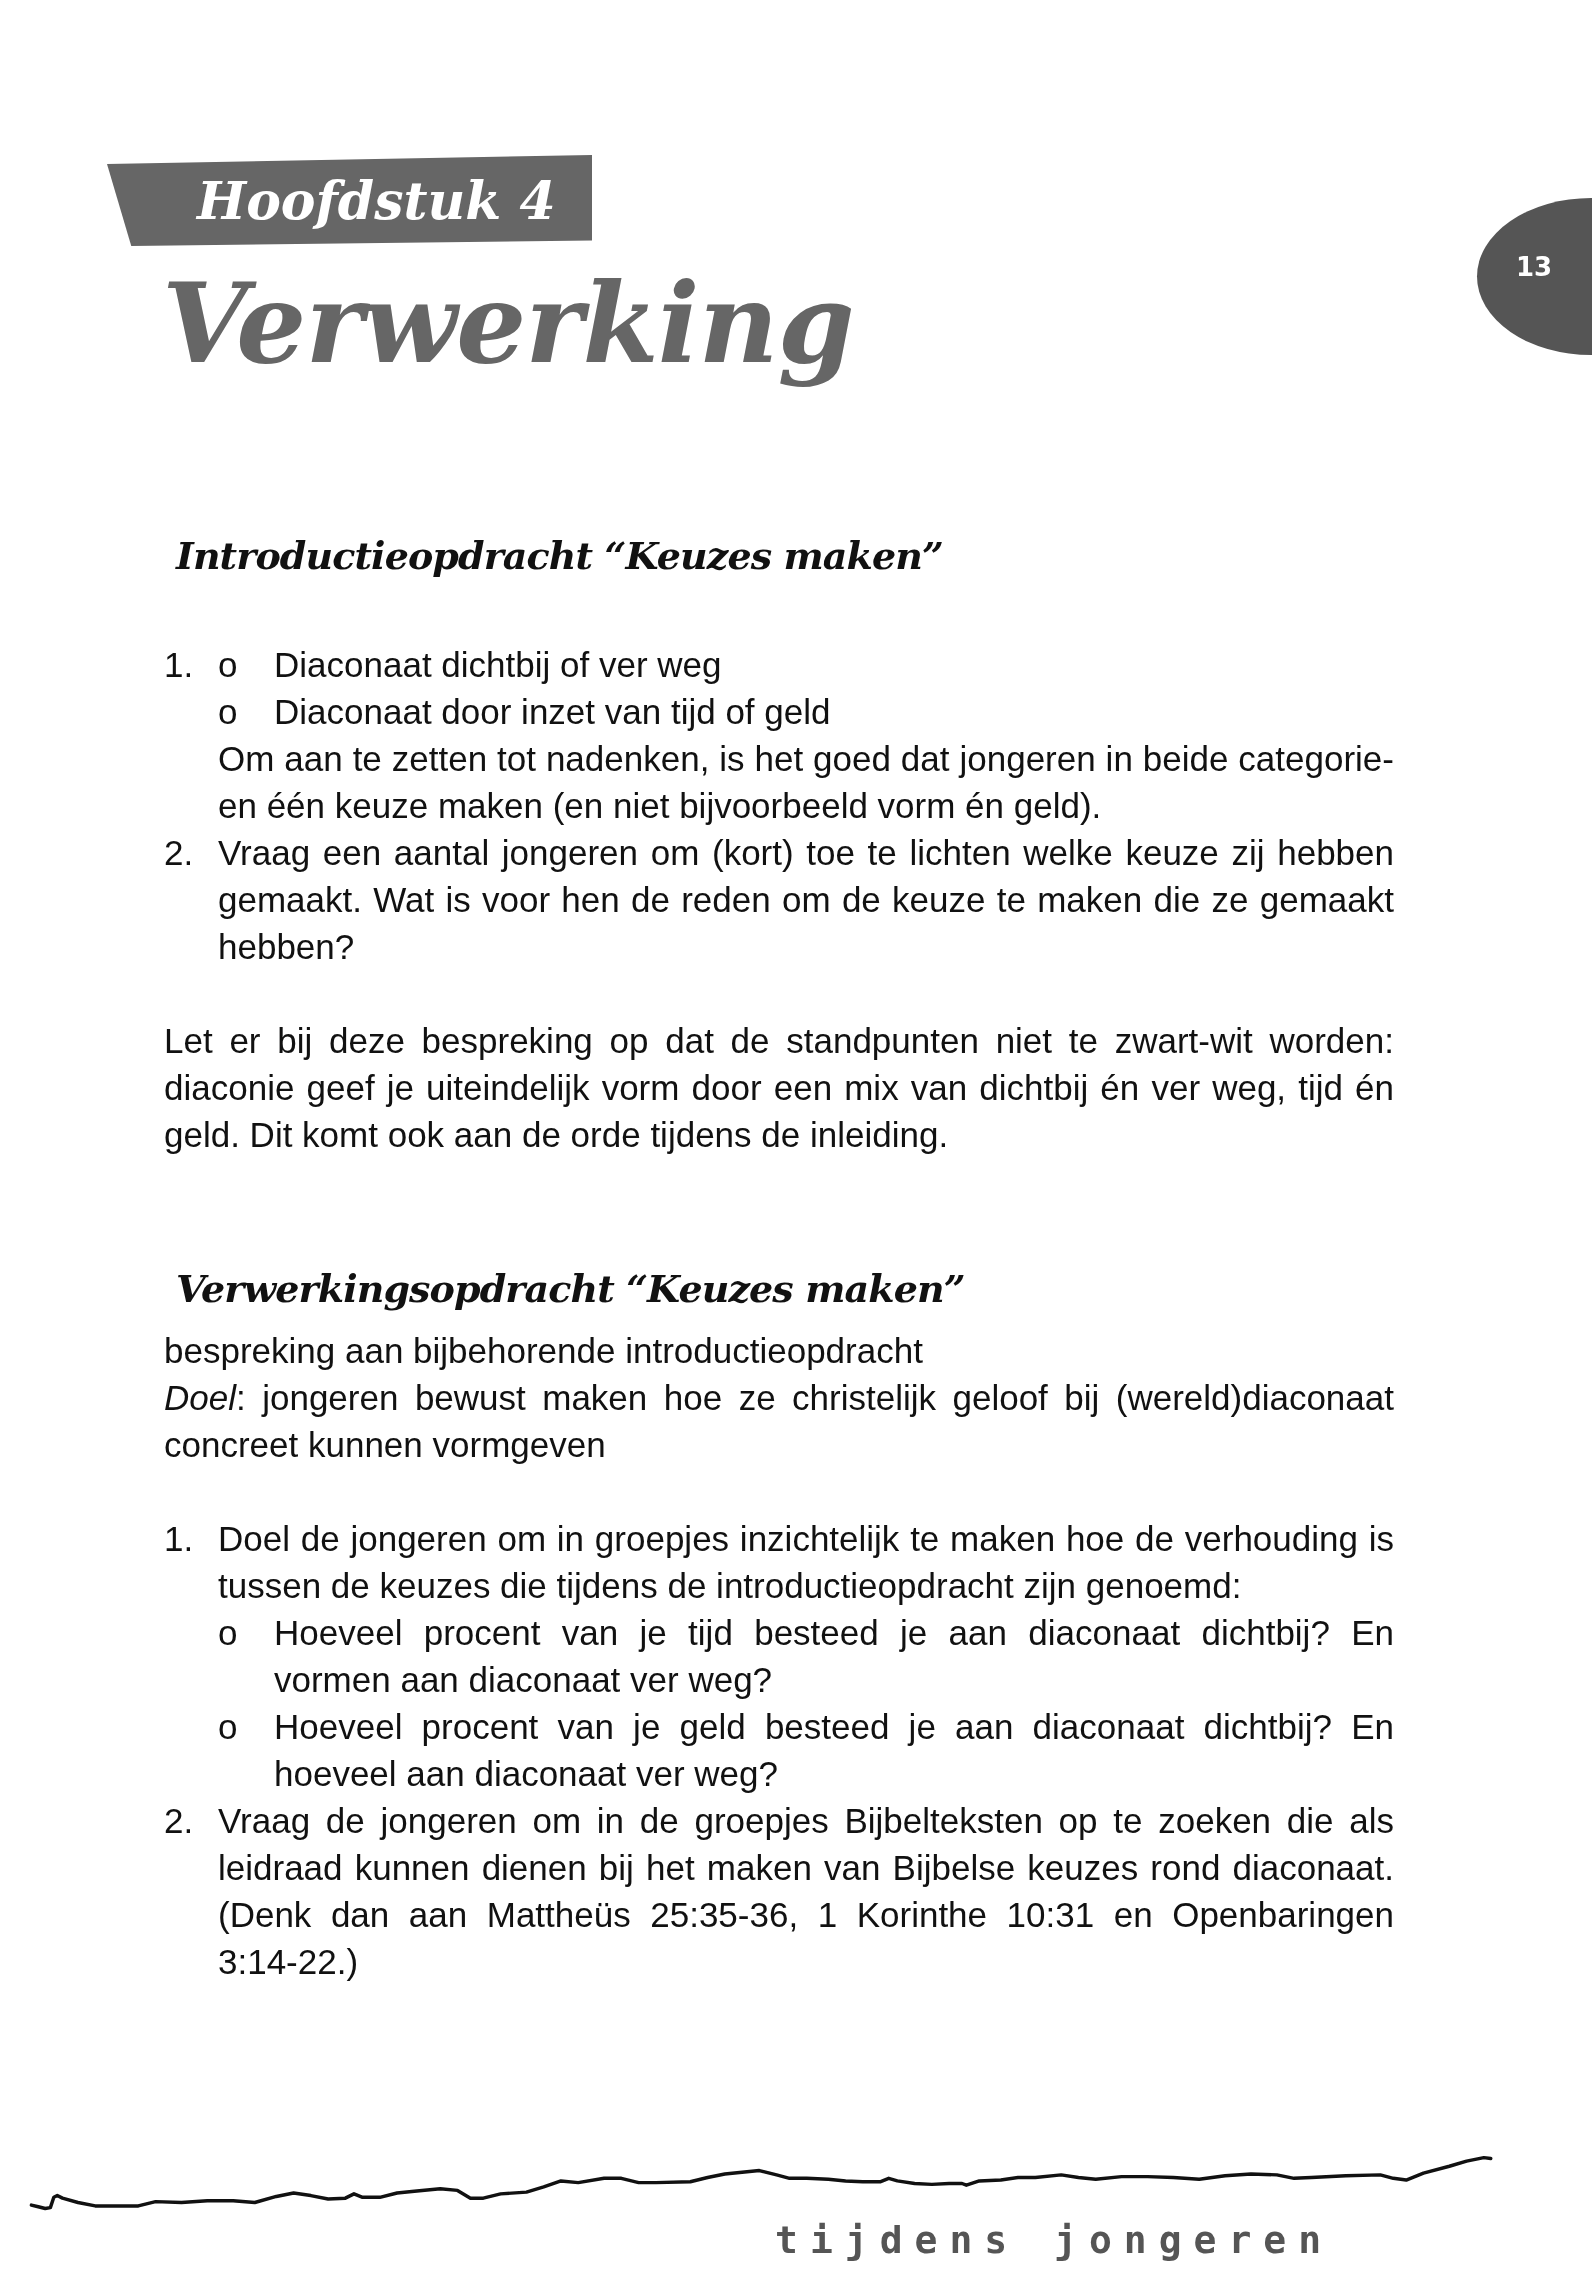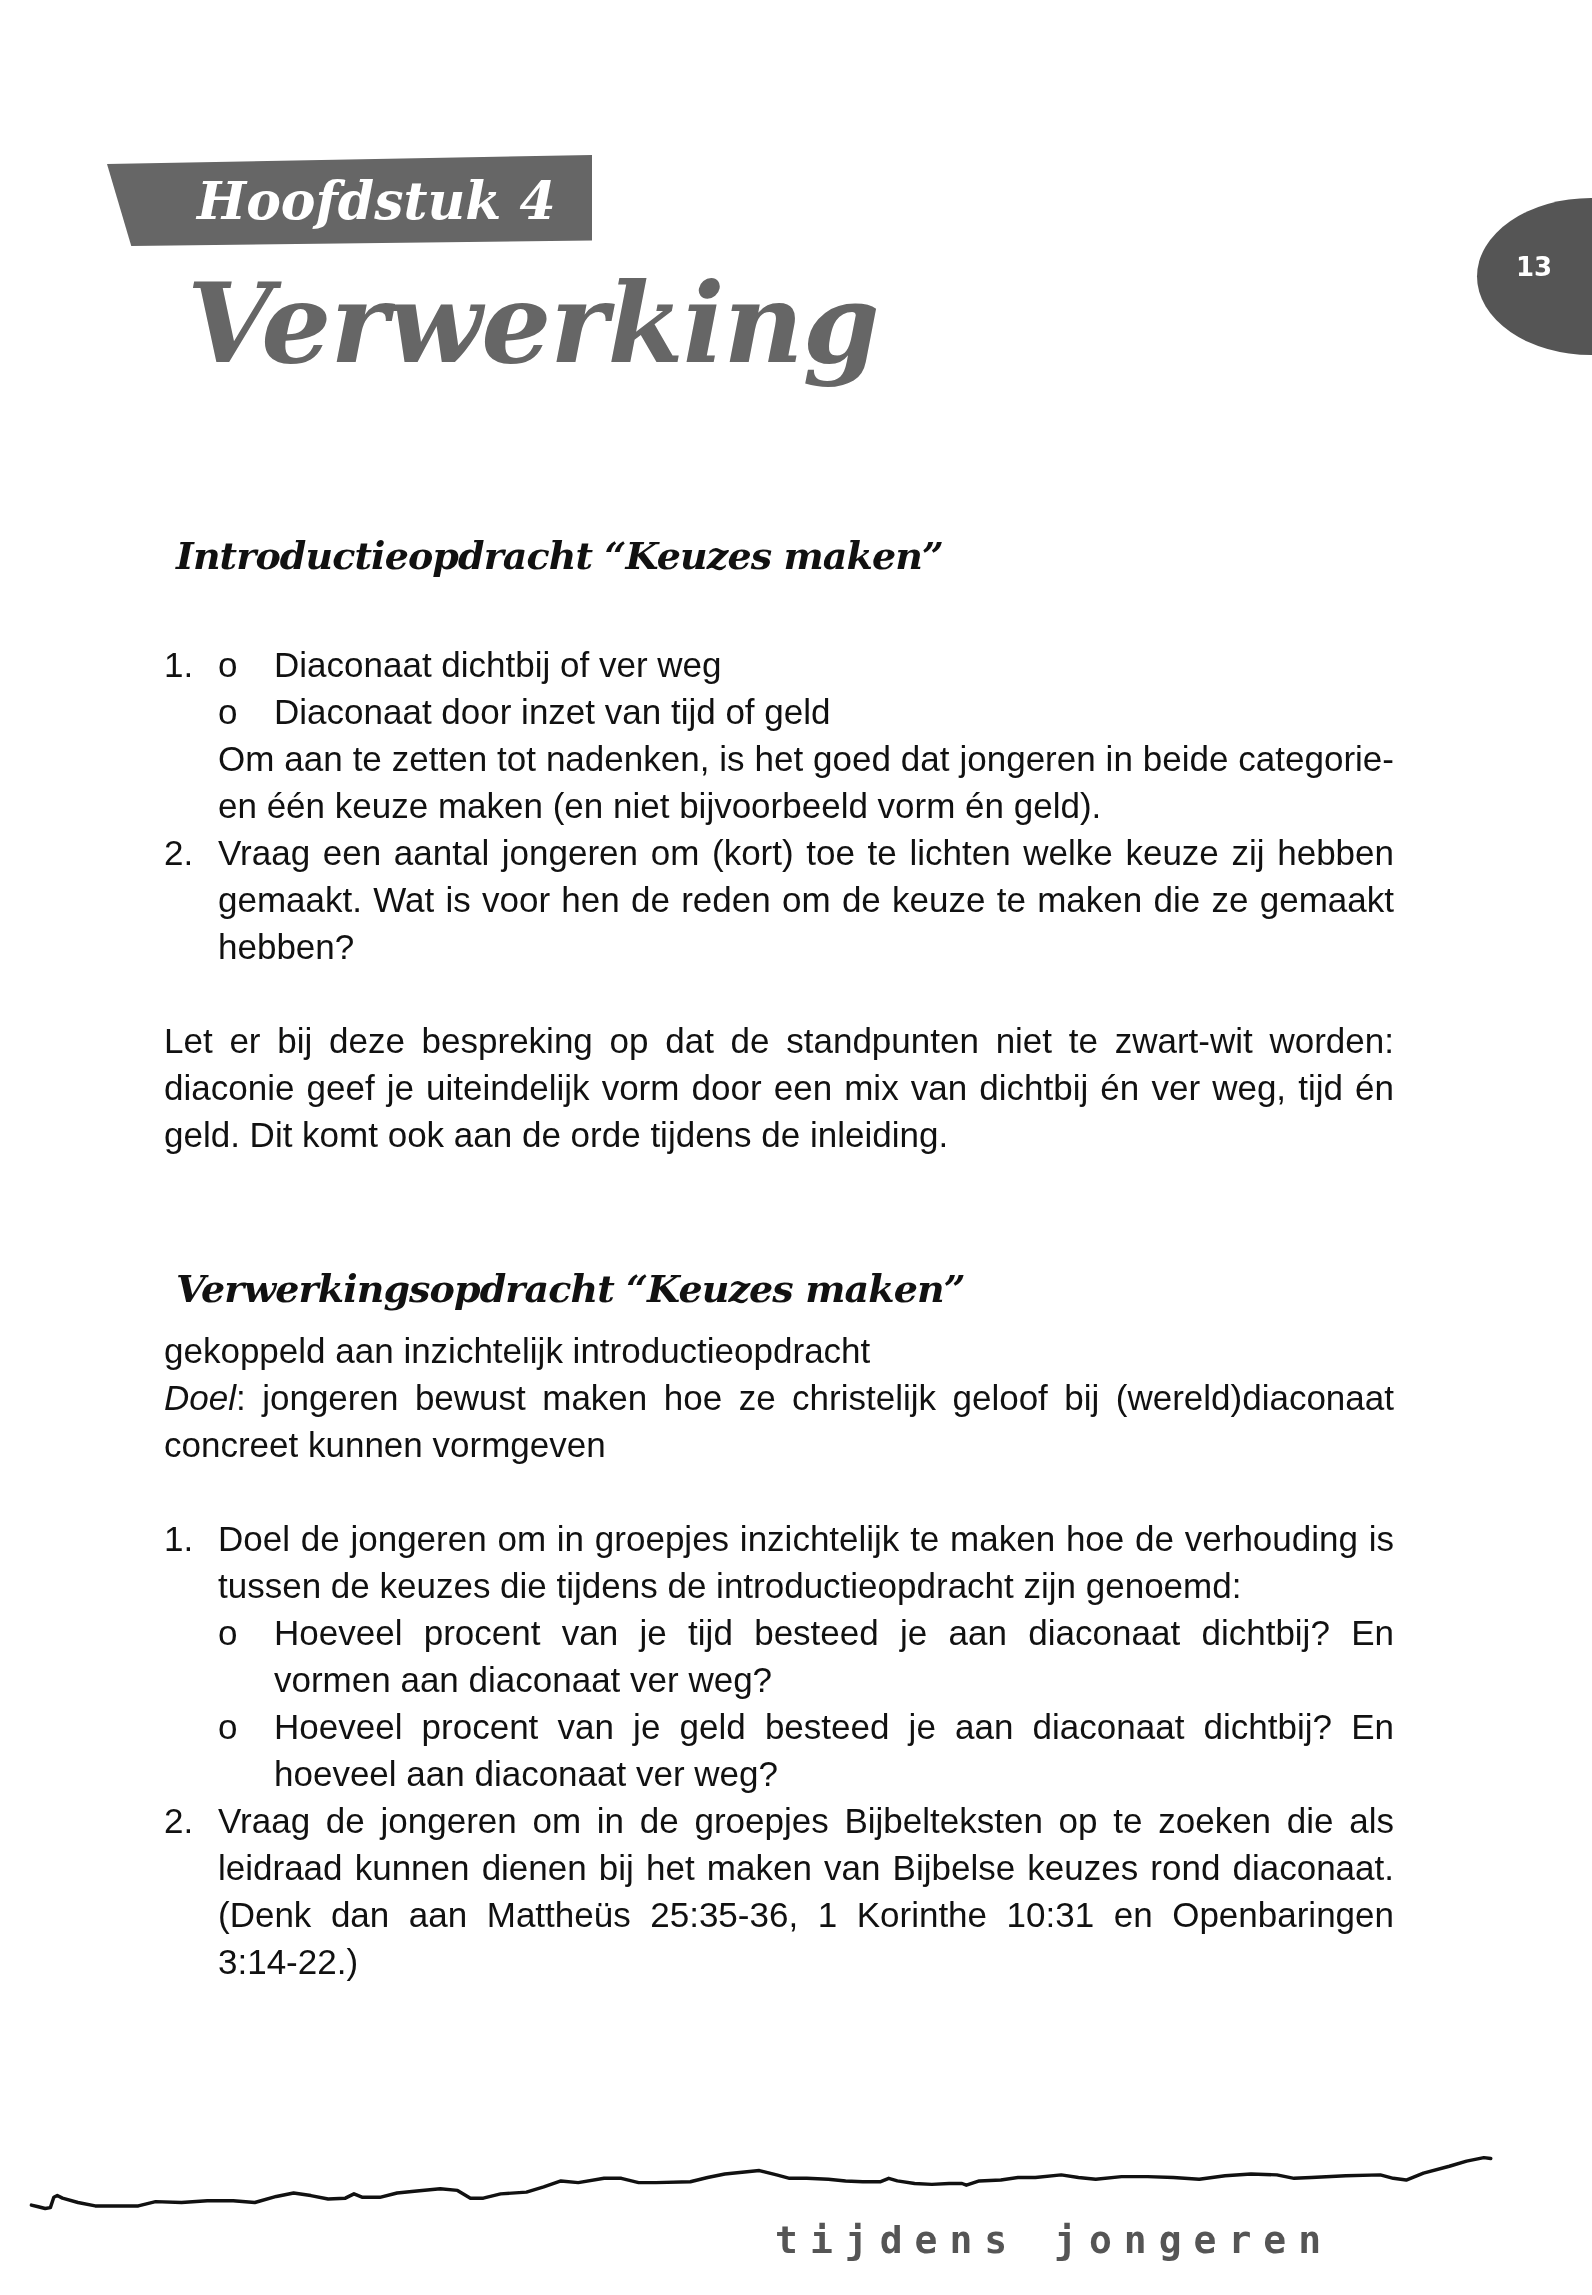--- a/index.html
+++ b/index.html
@@ -12,21 +12,21 @@
     clip-path: polygon(0% 10%, 100% 0%, 100% 94%, 5% 100%);
   }
   .chapter-label {
     position: absolute; left: 197px; top: 162px;
     font-family: "DejaVu Serif", serif; font-style: italic; font-weight: bold;
     font-size: 52px; color: #ffffff; letter-spacing: 0px; line-height: 78px;
   }
   .chapter-title {
     position: absolute; left: 162px; top: 259px;
     font-family: "DejaVu Serif", serif; font-style: italic; font-weight: bold;
-    font-size: 110px; color: #666666; line-height: 129px; letter-spacing: -0.9px; margin-left: 25px;
+    font-size: 110px; color: #666666; line-height: 129px; letter-spacing: -0.9px;
   }
 
   .page-tab {
     position: absolute; left: 1477px; top: 198px; width: 230px; height: 157px;
     background: #555555; border-radius: 115px / 79px;
   }
   .page-number {
     position: absolute; left: 1508px; top: 252px; width: 52px; text-align: center;
     font-family: "DejaVu Sans", sans-serif; font-weight: bold; font-size: 26px; color: #ffffff;
   }
@@ -99,21 +99,21 @@
       </li>
     </ol>
 
     <div class="spacer"></div>
 
     <p class="para">Let er bij deze bespreking op dat de standpunten niet te zwart-wit worden: diaconie geef je uiteindelijk vorm door een mix van dichtbij én ver weg, tijd én geld. Dit komt ook aan de orde tijdens de inleiding.</p>
 
     <div class="spacer-lg"></div>
 
     <h2 class="section-heading">Verwerkingsopdracht “Keuzes maken”</h2>
-    <p class="para">gekoppeld aan inzichtelijk introductieopdracht</p>
+    <p class="para">bespreking aan bijbehorende introductieopdracht</p>
     <p class="para"><em>Doel</em><span>: jongeren bewust maken hoe ze christelijk geloof bij (wereld)diaconaat concreet kunnen vormgeven</span></p>
 
     <div class="spacer"></div>
 
     <ol class="steps">
       <li>
         <span class="step-num">1.</span>
         <span>Doel de jongeren om in groepjes inzichtelijk te maken hoe de verhouding is tussen de keuzes die tijdens de introductieopdracht zijn genoemd:</span>
         <ul class="opts">
           <li>

